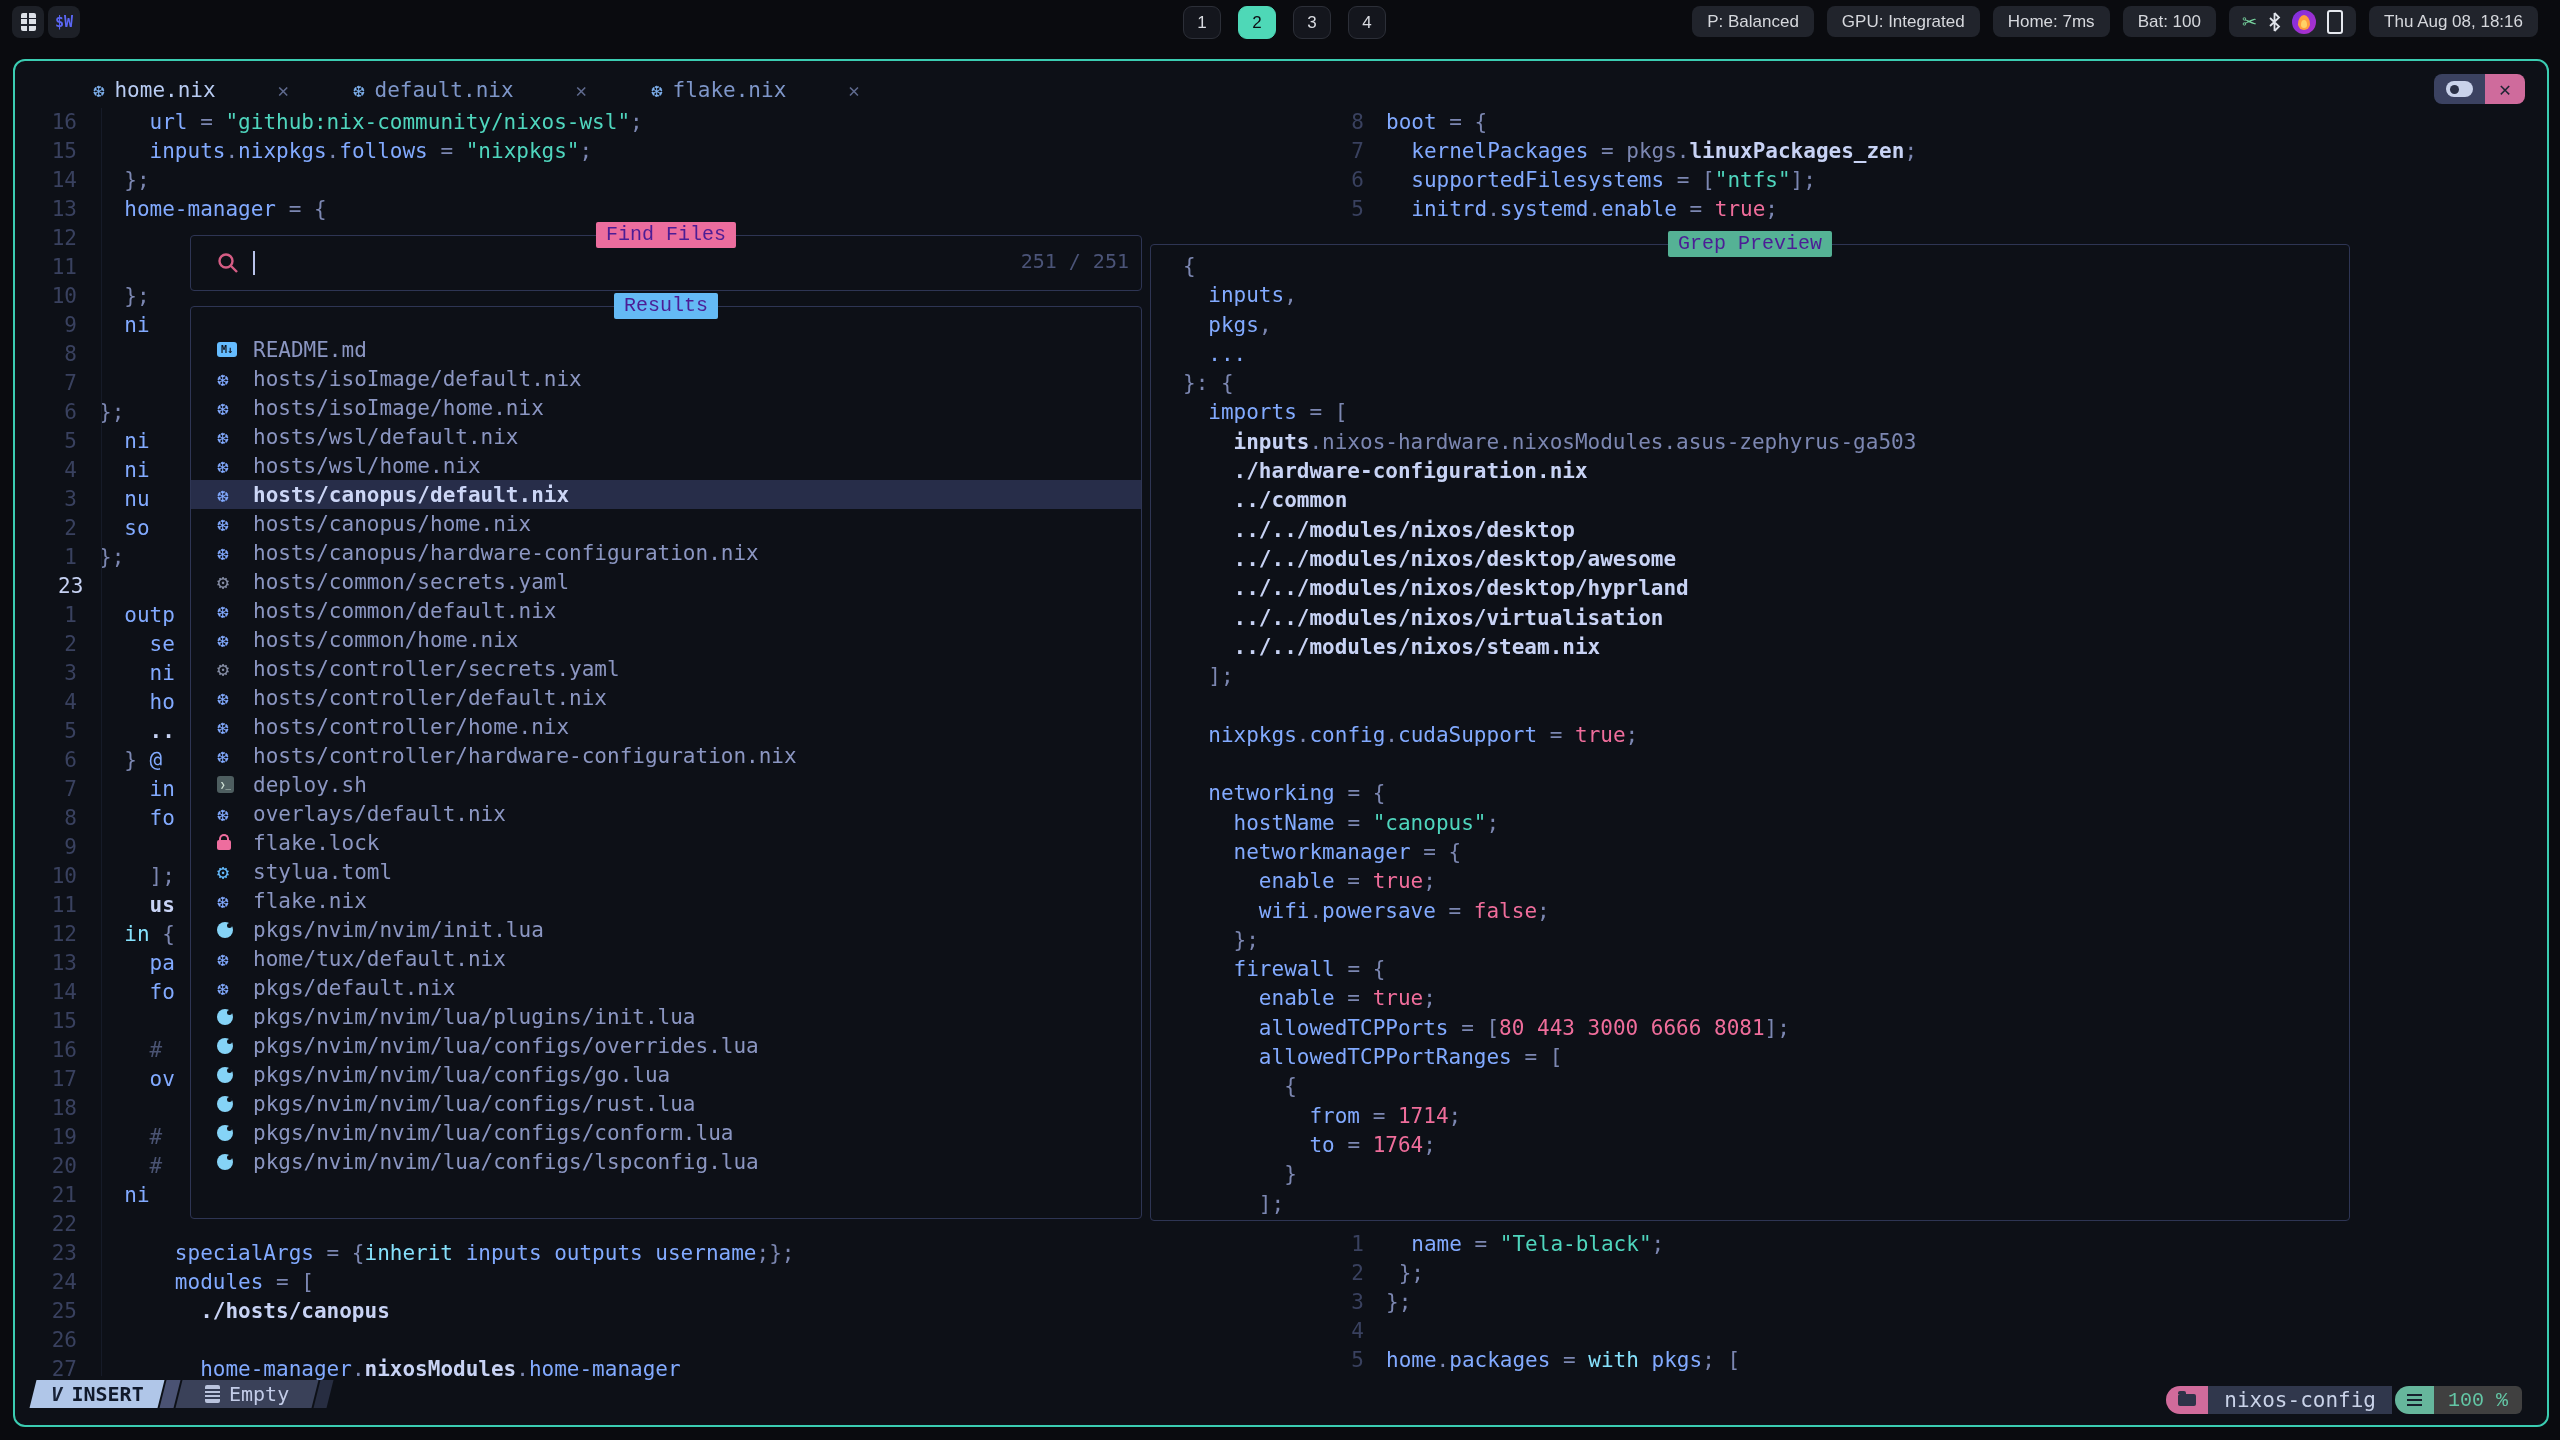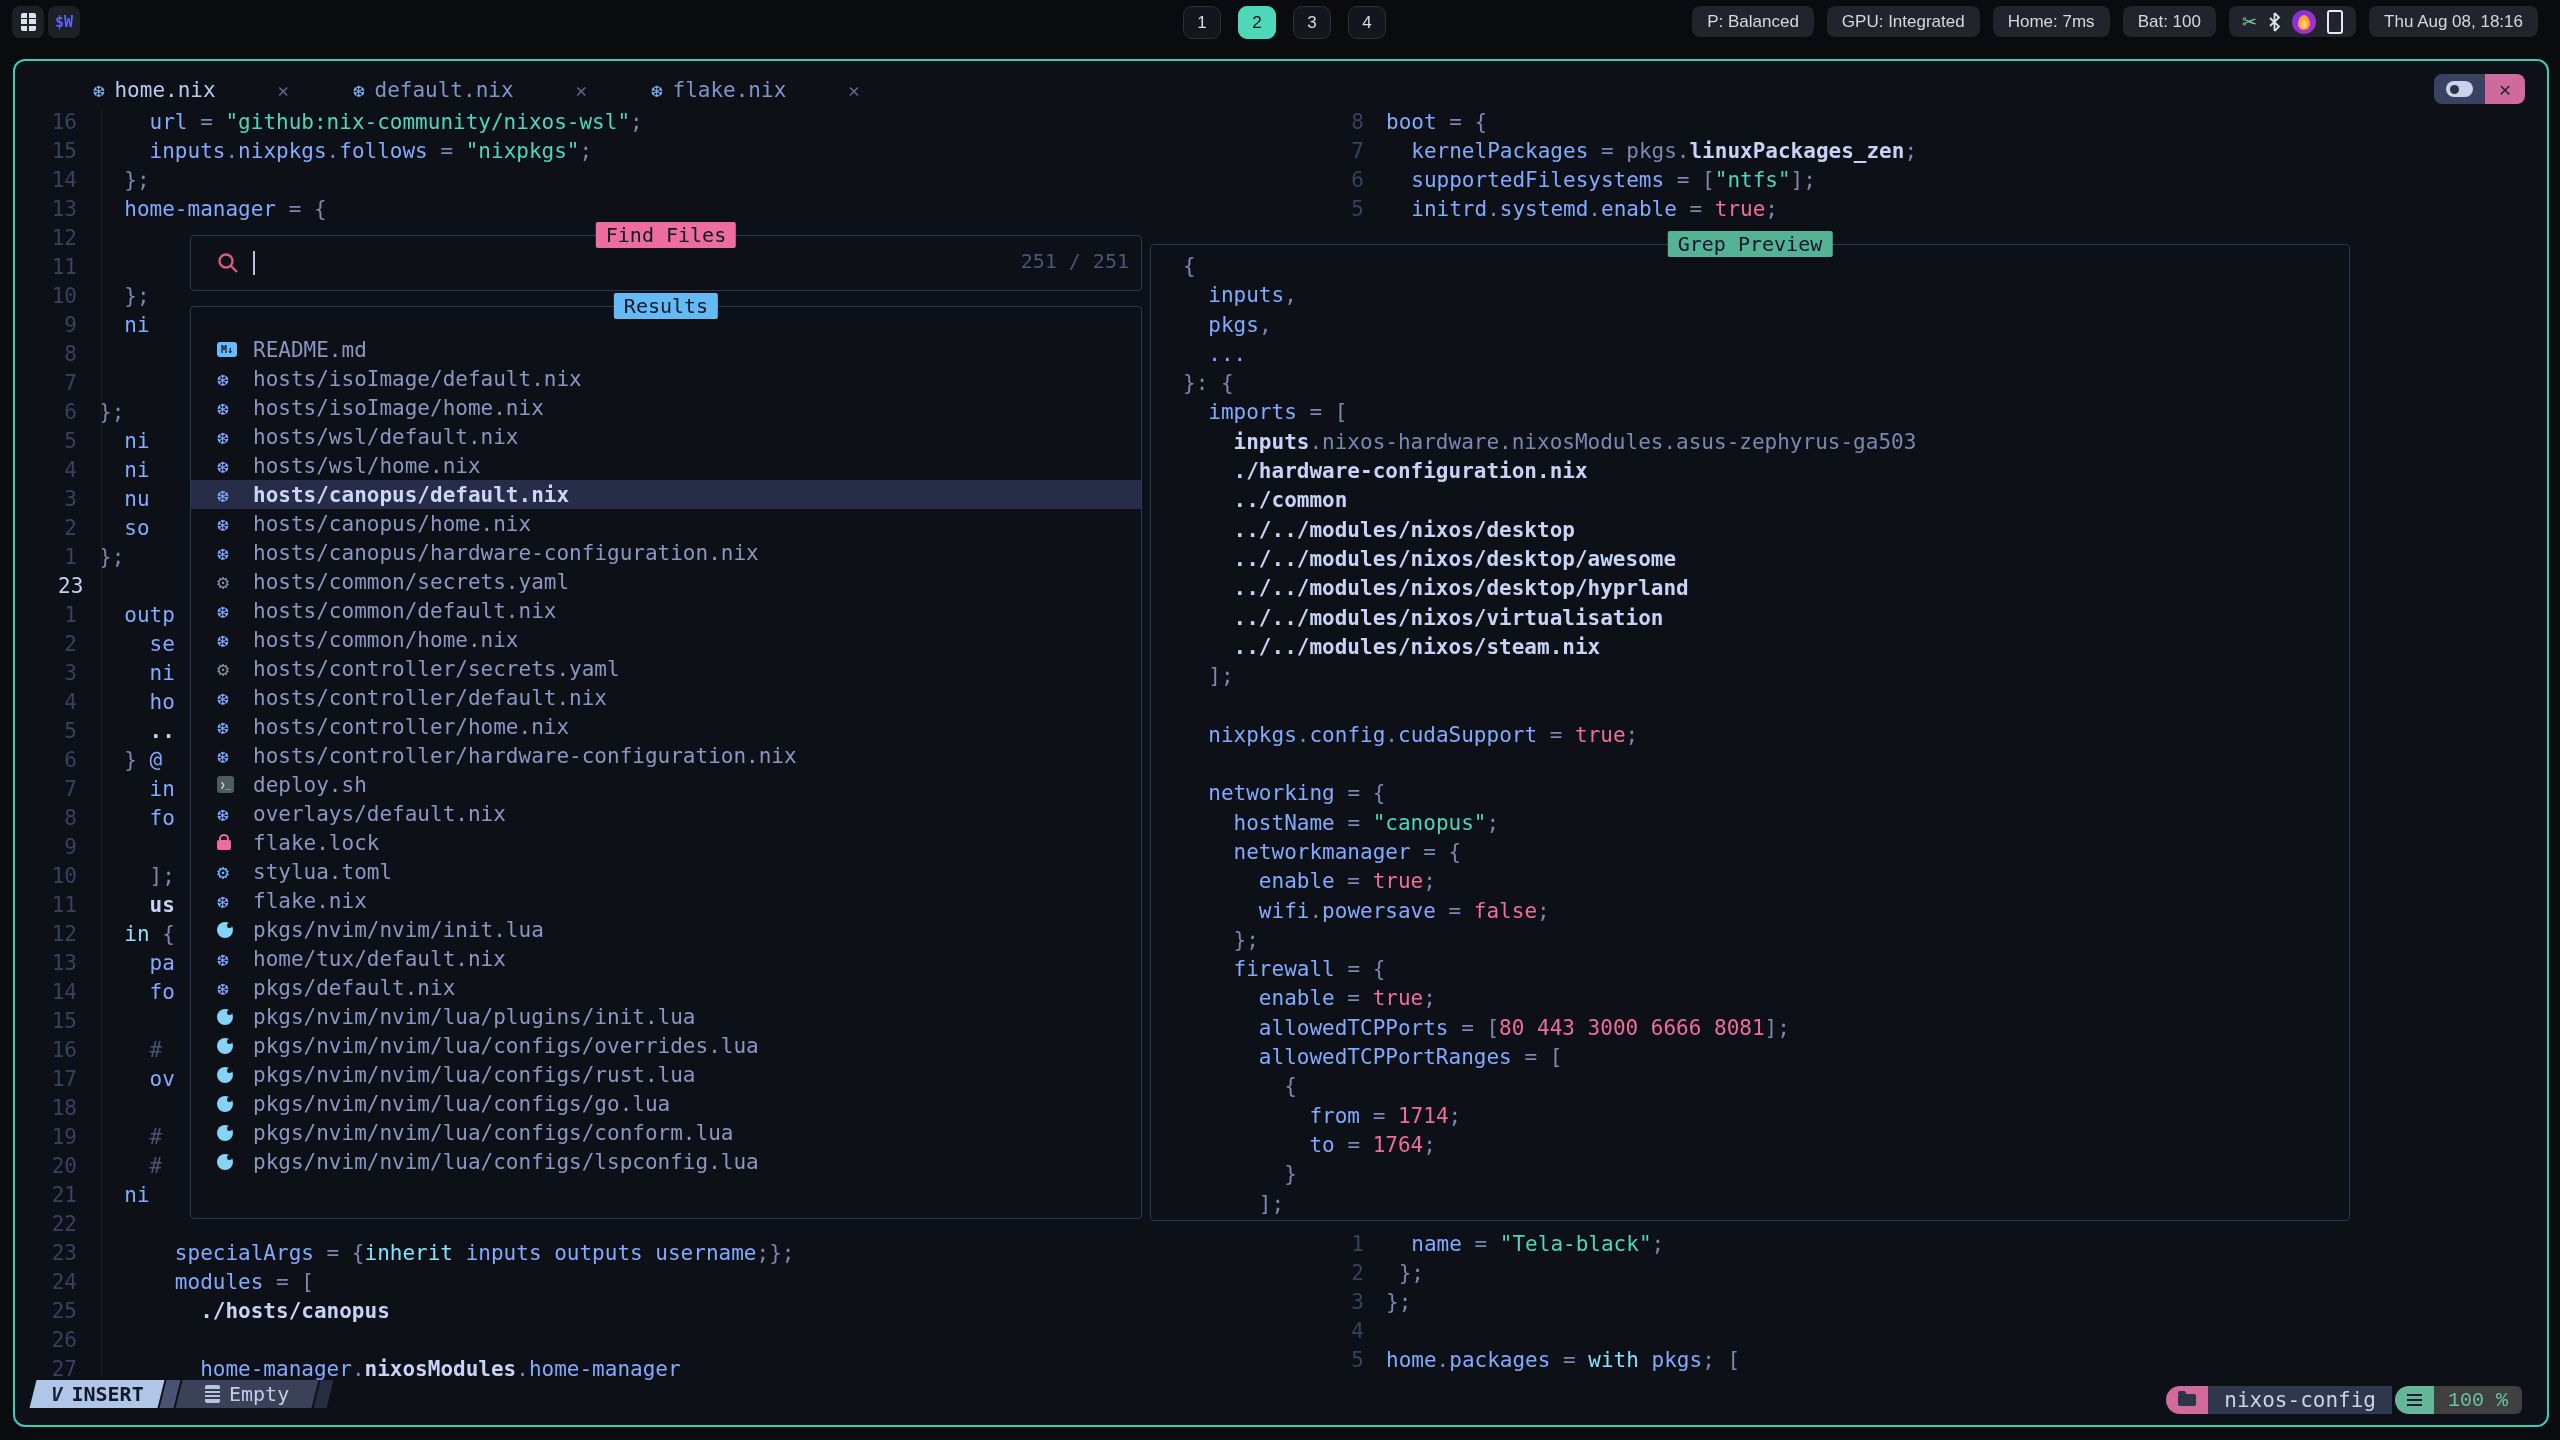--- a/index.html
+++ b/index.html
@@ -51,21 +51,21 @@
   .crow{display:flex;height:29px;line-height:29px;white-space:pre;}
   .gut{width:62px;text-align:right;color:#39415f;flex:none;}
   .gut.gcur{text-align:left;padding-left:43px;width:19px;color:#c6d1f2;}
   .ctext{margin-left:22px;white-space:pre;}
   .sg-d{color:#7c87b2;} .sg-p{color:#82aaff;} .sg-s{color:#4fd6be;} .sg-b{color:#ef6d9b;}
   .sg-w{color:#c8d3f5;font-weight:bold;} .sg-k{color:#86e1fc;} .sg-cm{color:#4a5372;}
   .vsep{position:absolute;width:1px;background:#161b28;}
   
   .float{position:absolute;background:#0d1017;border:1px solid #2e3554;border-radius:4px;z-index:6;}
   .ftitle{position:absolute;top:-14px;left:50%;transform:translateX(-50%);height:26px;line-height:26px;
-    padding:0 10px;font-size:20px;color:#0f172a;border-radius:2px;white-space:nowrap;z-index:7;}
+    padding:0 10px;font-size:20px;color:#4c1d95;border-radius:2px;white-space:nowrap;z-index:7;font-family:Liberation Mono, monospace;}
   .t-pink{background:#ec6d9e;} .t-blue{background:#64baf5;} .t-green{background:#55b295;}
   #prompt-inner{position:absolute;left:0;top:0;right:0;bottom:0;display:flex;align-items:center;}
   #search-icon{margin-left:26px;}
   #prompt-cursor{width:2px;height:24px;background:#b8c3ea;margin-left:14px;}
   #prompt-counter{position:absolute;right:12px;color:#4b5478;font-size:20px;top:13px;}
   #results-list{position:absolute;left:0;top:28px;right:0;}
   .fitem{display:flex;align-items:center;height:29px;padding-left:26px;color:#8b96c2;font-size:21px;}
   .fitem .fico{width:24px;flex:none;display:flex;align-items:center;}
   .fitem .flabel{margin-left:12px;white-space:pre;}
   .fitem.sel{background:#272d49;}
@@ -450,27 +450,27 @@
         <div class="fitem">
           <span class="fico">
             <span class="fi-lua"></span>
           </span>
           <span class="flabel">pkgs/nvim/nvim/lua/configs/overrides.lua</span>
         </div>
         <div class="fitem">
           <span class="fico">
             <span class="fi-lua"></span>
           </span>
+          <span class="flabel">pkgs/nvim/nvim/lua/configs/go.lua</span>
+        </div>
+        <div class="fitem">
+          <span class="fico">
+            <span class="fi-lua"></span>
+          </span>
           <span class="flabel">pkgs/nvim/nvim/lua/configs/rust.lua</span>
-        </div>
-        <div class="fitem">
-          <span class="fico">
-            <span class="fi-lua"></span>
-          </span>
-          <span class="flabel">pkgs/nvim/nvim/lua/configs/go.lua</span>
         </div>
         <div class="fitem">
           <span class="fico">
             <span class="fi-lua"></span>
           </span>
           <span class="flabel">pkgs/nvim/nvim/lua/configs/conform.lua</span>
         </div>
         <div class="fitem">
           <span class="fico">
             <span class="fi-lua"></span>

